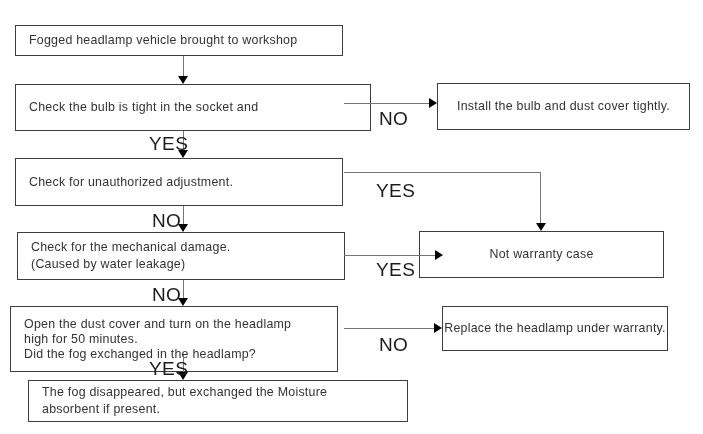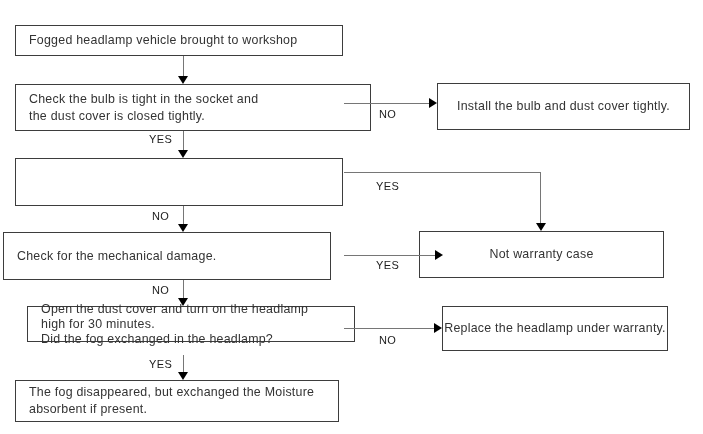--- a/index.html
+++ b/index.html
@@ -17,50 +17,51 @@
   .box.rightcol{align-items:center;text-align:right;}
   .tline{line-height:17px;white-space:nowrap;}
   .box.compact .tline{line-height:15px;}
   .hline,.vline{position:absolute;background:#767676;}
   .hline{height:1px;}
   .vline{width:1px;}
   .arr-d{position:absolute;width:0;height:0;
     border-left:5px solid transparent;border-right:5px solid transparent;border-top:8px solid #000000;}
   .arr-r{position:absolute;width:0;height:0;
     border-top:5px solid transparent;border-bottom:5px solid transparent;border-left:8px solid #000000;}
-  .lbl{position:absolute;color:#1c1c1c;font-size:11px;letter-spacing:0.4px;white-space:nowrap;}
+  .lbl{position:absolute;color:#1c1c1c;font-size:19px;letter-spacing:0.4px;white-space:nowrap;}
 </style>
 </head>
 <body>
 
 <div class="canvas">
 
   <div class="box leftcol" style="left:15px;top:17px;width:328px;height:31px">
     <div class="tline">Fogged headlamp vehicle brought to workshop</div>
   </div>
 
   <div class="box leftcol" style="left:15px;top:76px;width:356px;height:47px">
     <div class="tline">Check the bulb is tight in the socket and</div>
-    <div class="tline">the dust cover is closed tightly.</div>
   </div>
 
   <div class="box leftcol" style="left:15px;top:150px;width:328px;height:48px">
+    <div class="tline">Check for unauthorized adjustment.</div>
   </div>
 
-  <div class="box leftcol" style="left:3px;top:224px;width:328px;height:48px">
+  <div class="box leftcol" style="left:17px;top:224px;width:328px;height:48px">
     <div class="tline">Check for the mechanical damage.</div>
+    <div class="tline">(Caused by water leakage)</div>
   </div>
 
-  <div class="box leftcol compact" style="left:27px;top:298px;width:328px;height:36px">
+  <div class="box leftcol compact" style="left:10px;top:298px;width:328px;height:66px">
     <div class="tline">Open the dust cover and turn on the headlamp</div>
-    <div class="tline">high for 30 minutes.</div>
+    <div class="tline">high for 50 minutes.</div>
     <div class="tline">Did the fog exchanged in the headlamp?</div>
   </div>
 
-  <div class="box leftcol" style="left:15px;top:372px;width:324px;height:42px">
+  <div class="box leftcol" style="left:28px;top:372px;width:380px;height:42px">
     <div class="tline">The fog disappeared, but exchanged the Moisture</div>
     <div class="tline">absorbent if present.</div>
   </div>
 
   <div class="box rightcol" style="left:437px;top:75px;width:253px;height:47px">
     <div class="tline">Install the bulb and dust cover tightly.</div>
   </div>
 
   <div class="box rightcol" style="left:419px;top:223px;width:245px;height:47px">
     <div class="tline">Not warranty case</div>

